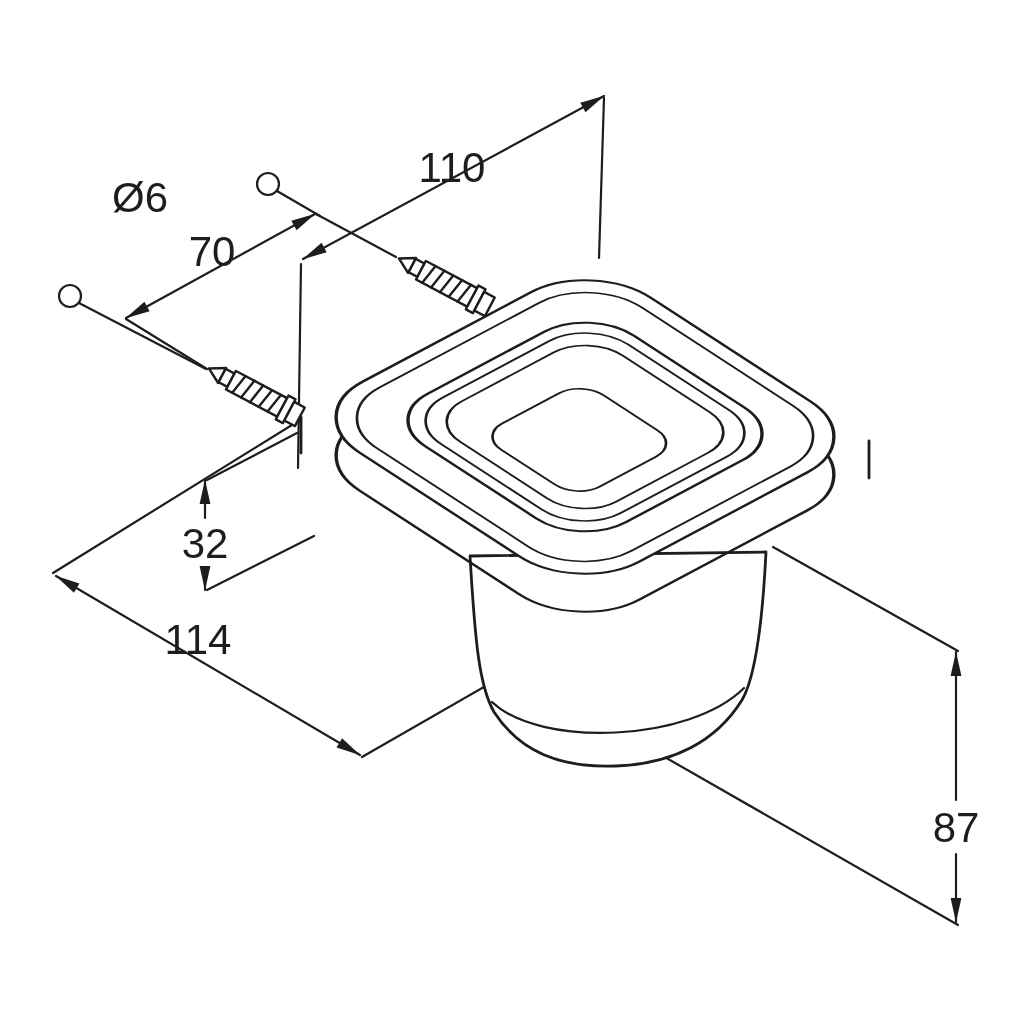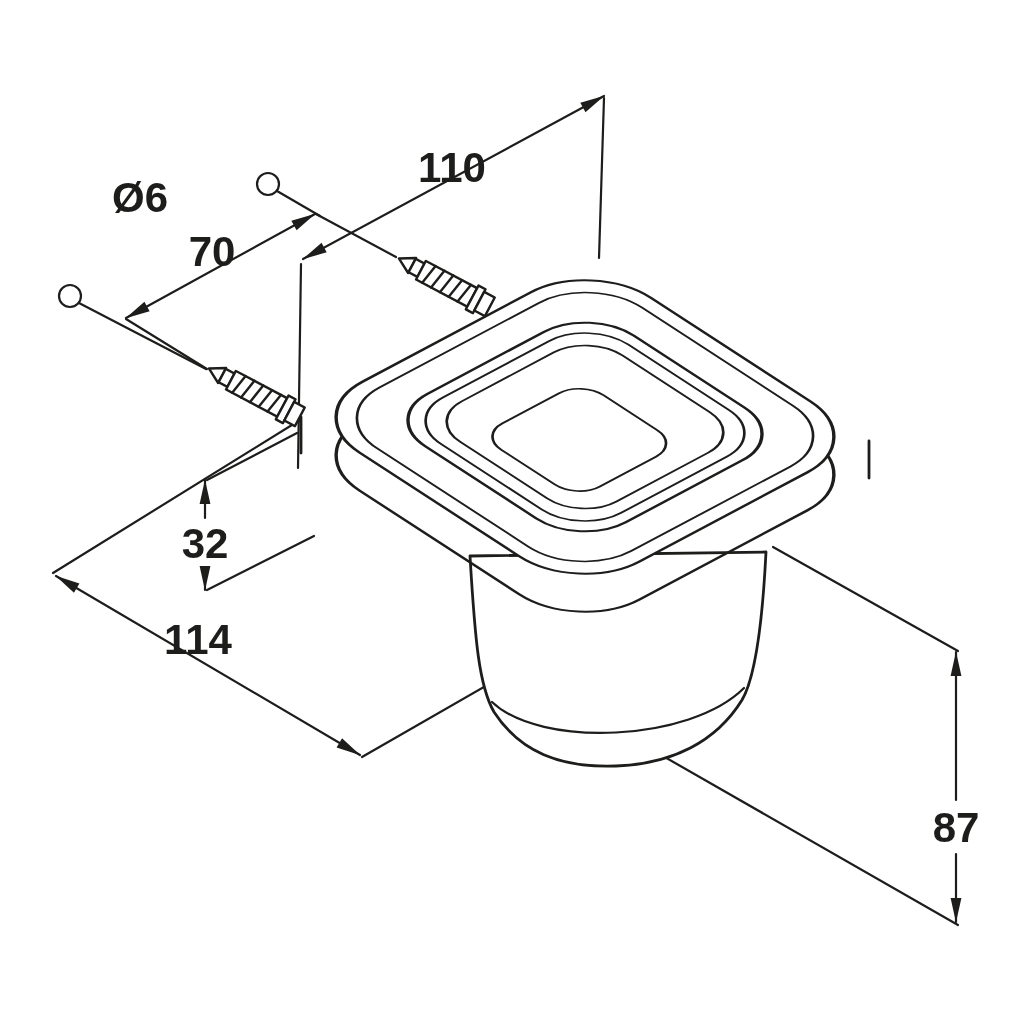--- a/index.html
+++ b/index.html
@@ -1,20 +1,19 @@
 <!DOCTYPE html>
 <html><head>
 <meta charset="utf-8">
 <style>
   html,body{margin:0;padding:0;background:#ffffff;}
   .stage{
     width:1024px;height:1024px;position:relative;margin:0 auto;
     background:#ffffff;overflow:hidden;
     font-family:"Liberation Sans", sans-serif;
-    font-weight:bold;
   }
   svg{position:absolute;left:0;top:0;}
   text{
     font-family:"Liberation Sans", sans-serif;
     font-size:42px;
     fill:#1d1d1b;
   }
   .obj{stroke:#1d1d1b;stroke-width:2.8;stroke-linecap:round;stroke-linejoin:round;}
   .thin{stroke:#1d1d1b;stroke-width:2.2;stroke-linecap:round;stroke-linejoin:round;fill:none;}
   .dim{stroke:#1d1d1b;stroke-width:2.2;stroke-linecap:round;fill:none;}

